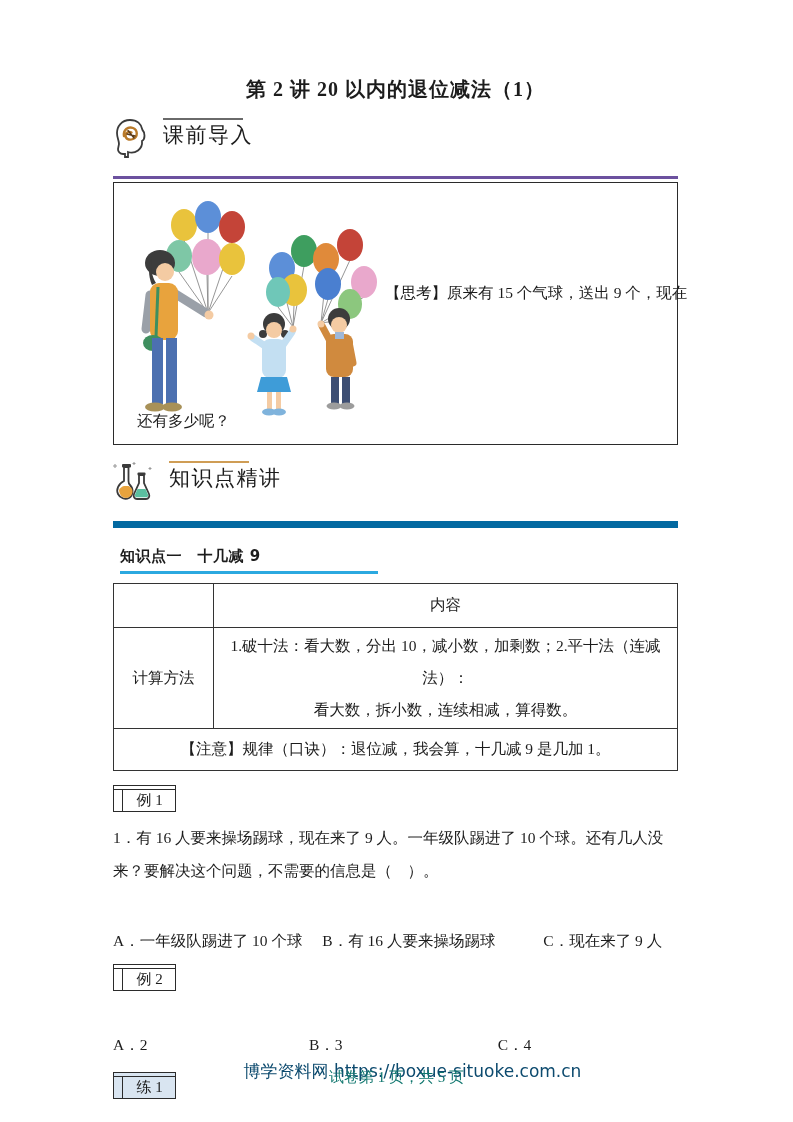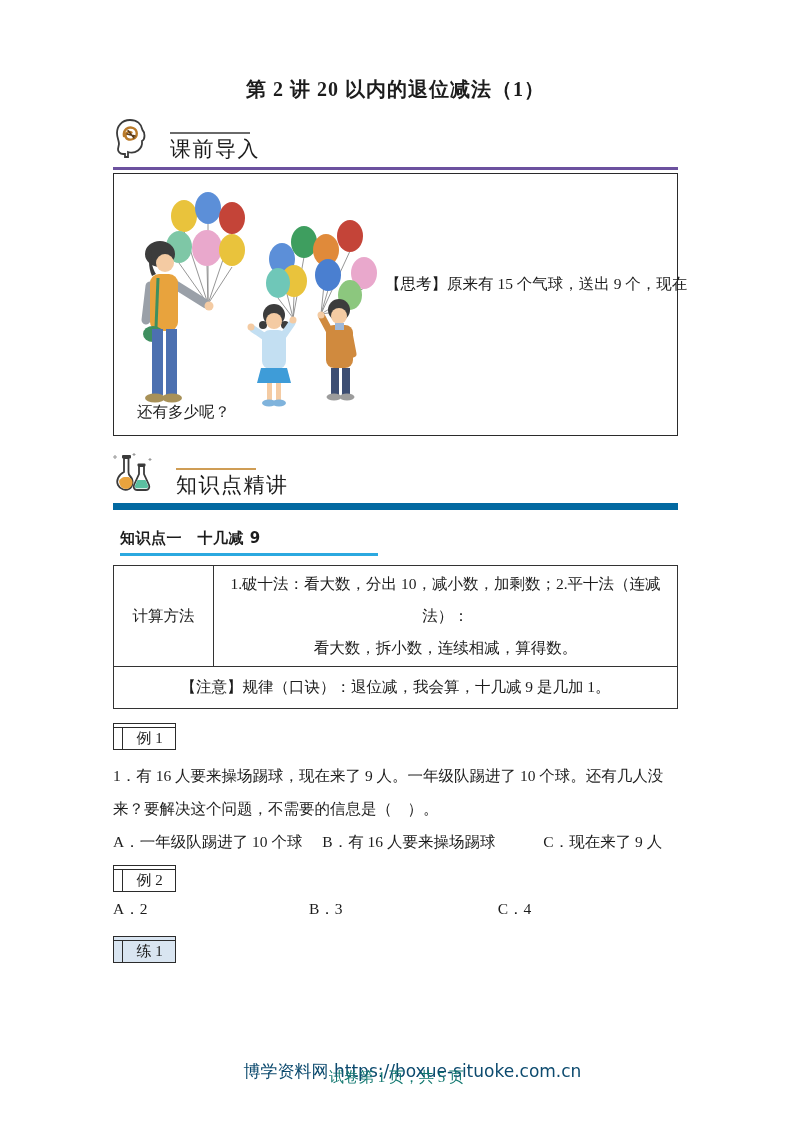--- a/index.html
+++ b/index.html
@@ -18,23 +18,23 @@
     padding-top: 76px;
     text-align: center;
     font-size: 20px;
     font-weight: bold;
     letter-spacing: 1px;
   }
 
   
   .section-header {
     display: flex;
-    align-items: flex-end;
-    gap: 23px;
-    padding-bottom: 5px;
+    align-items: flex-start;
+    gap: 16px;
+    padding-bottom: 14px;
   }
   .section-header.intro  { margin-top: 15px; border-bottom: 3px solid #6C519F; }
   .section-header.knowledge { margin-top: 16px; border-bottom: 7px solid #0369a1; }
   .header-icon { flex: 0 0 auto; }
   .header-title-wrap { display: flex; flex-direction: column; }
   .header-topline { height: 2px; width: 80px; margin-bottom: 2px; }
   .intro .header-topline { background: #6a6a6a; }
   .knowledge .header-topline { background: #CF9D55; }
   .header-text {
     font-family: "DejaVu Sans", sans-serif;
@@ -112,21 +112,21 @@
     display: flex; align-items: center; justify-content: center;
     font-size: 15px;
   }
   .badge.practice { background: #D9E5F1; }
   .badge.ex1 { margin-top: 14px; }
   .badge.ex2 { margin-top: 7px; }
   .badge.pr1 { margin-top: 11px; }
 
   
   .question { margin-top: 9px; font-size: 15.5px; line-height: 33px; }
-  .options  { font-size: 15.5px; line-height: 33px; white-space: nowrap; }
+  .options  { font-size: 15.5px; line-height: 33px; white-space: nowrap; margin-top: 37px; }
   .options .opt { display: inline-block; }
   .q1-opts .opt-a { margin-right: 16px; }
   .q1-opts .opt-b { margin-right: 44px; }
   .q2-opts .opt-a { width: 192px; }
   .q2-opts .opt-b { width: 185px; }
 
   
   .footer { position: absolute; left: 0; top: 1057px; width: 793px; height: 45px; }
   .watermark {
     position: absolute; left: 50%; top: 3px;
@@ -283,20 +283,24 @@
 
   
   <div class="point-title-wrap">
     <div class="point-title">知识点一　十几减 9</div>
     <div class="point-underline"></div>
   </div>
 
   
   <table class="k-table">
     <tbody>
+        <tr class="row-head">
+      <td class="col-label"></td>
+      <td>内容</td>
+    </tr>
     <tr class="row-body">
       <td class="col-label">计算方法</td>
       <td>
         <span class="method-line">1.破十法：看大数，分出 10，减小数，加剩数；2.平十法（连减法）：</span>
         <span class="method-line">看大数，拆小数，连续相减，算得数。</span>
       </td>
     </tr>
     <tr class="row-note">
       <td colspan="2">【注意】规律（口诀）：退位减，我会算，十几减 9 是几加 1。</td>
     </tr>

